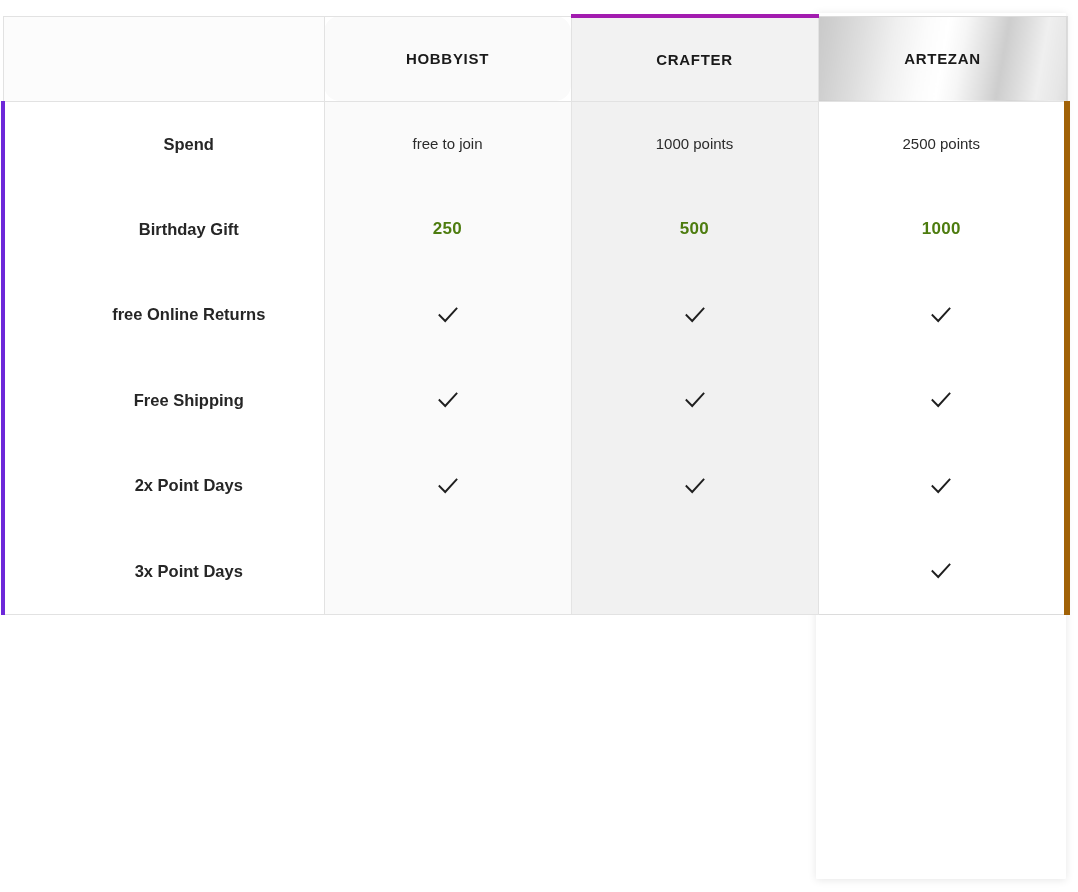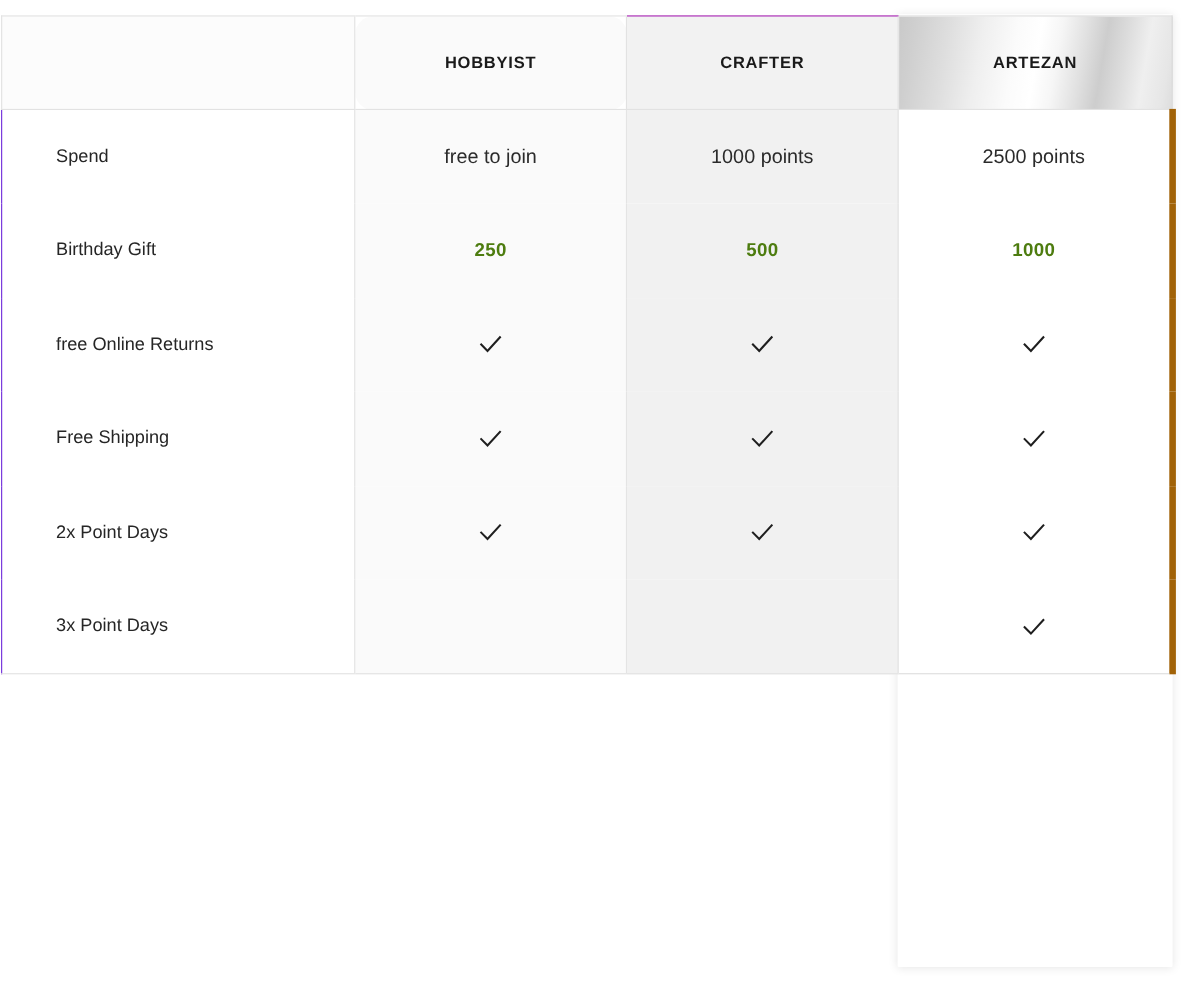--- a/index.html
+++ b/index.html
@@ -59,21 +59,21 @@
   }
   th.head-tier1 {
     background: #fafafa;
     border-left: 1px solid #e2e2e2;
     border-top: 1px solid #e2e2e2;
     border-radius: 16px;
   }
   th.head-tier2 {
     background: #f2f2f2;
     border-left: 1px solid #e2e2e2;
-    border-top: 1px solid #a21caf;
+    border-top: 4px solid #a21caf;
   }
   th.head-tier3 {
     border-left: 1px solid #e2e2e2;
     border-top: 1px solid #dcdcdc;
     border-right: 1px solid #dcdcdc;
     background:
       linear-gradient(100deg,
         #c9c9c9 0%,
         #cfcfcf 6%,
         #dedede 18%,
@@ -96,25 +96,26 @@
     margin: 0;
     vertical-align: middle;
     box-sizing: border-box;
     font-size: 16px;
     color: #2b2b2b;
     font-weight: 400;
   }
 
   td.cell-feature {
     background: #ffffff;
-    border-left: 1px solid #6d28d9;
+    border-left: 4px solid #6d28d9;
     padding-left: 49px;
-    text-align: left;
+    text-align: center;
     font-size: 16.5px;
     color: #262626;
+    font-weight: bold;
   }
   td.cell-tier1 {
     background: #fafafa;
     border-left: 1px solid #e2e2e2;
     text-align: center;
   }
   td.cell-tier2 {
     background: #f1f1f1;
     border-left: 1px solid #e4e4e4;
     text-align: center;
@@ -136,21 +137,21 @@
   }
 
   .val-bold {
     font-weight: bold;
     font-size: 17px;
     color: #4d7c0f;
     letter-spacing: 0.3px;
   }
 
   .val-plain {
-    font-size: 18px;
+    font-size: 15px;
     color: #2b2b2b;
   }
 
   
   .check-icon {
     display: inline-block;
     width: 30px;
     height: 30px;
     line-height: 0;
     vertical-align: middle;

